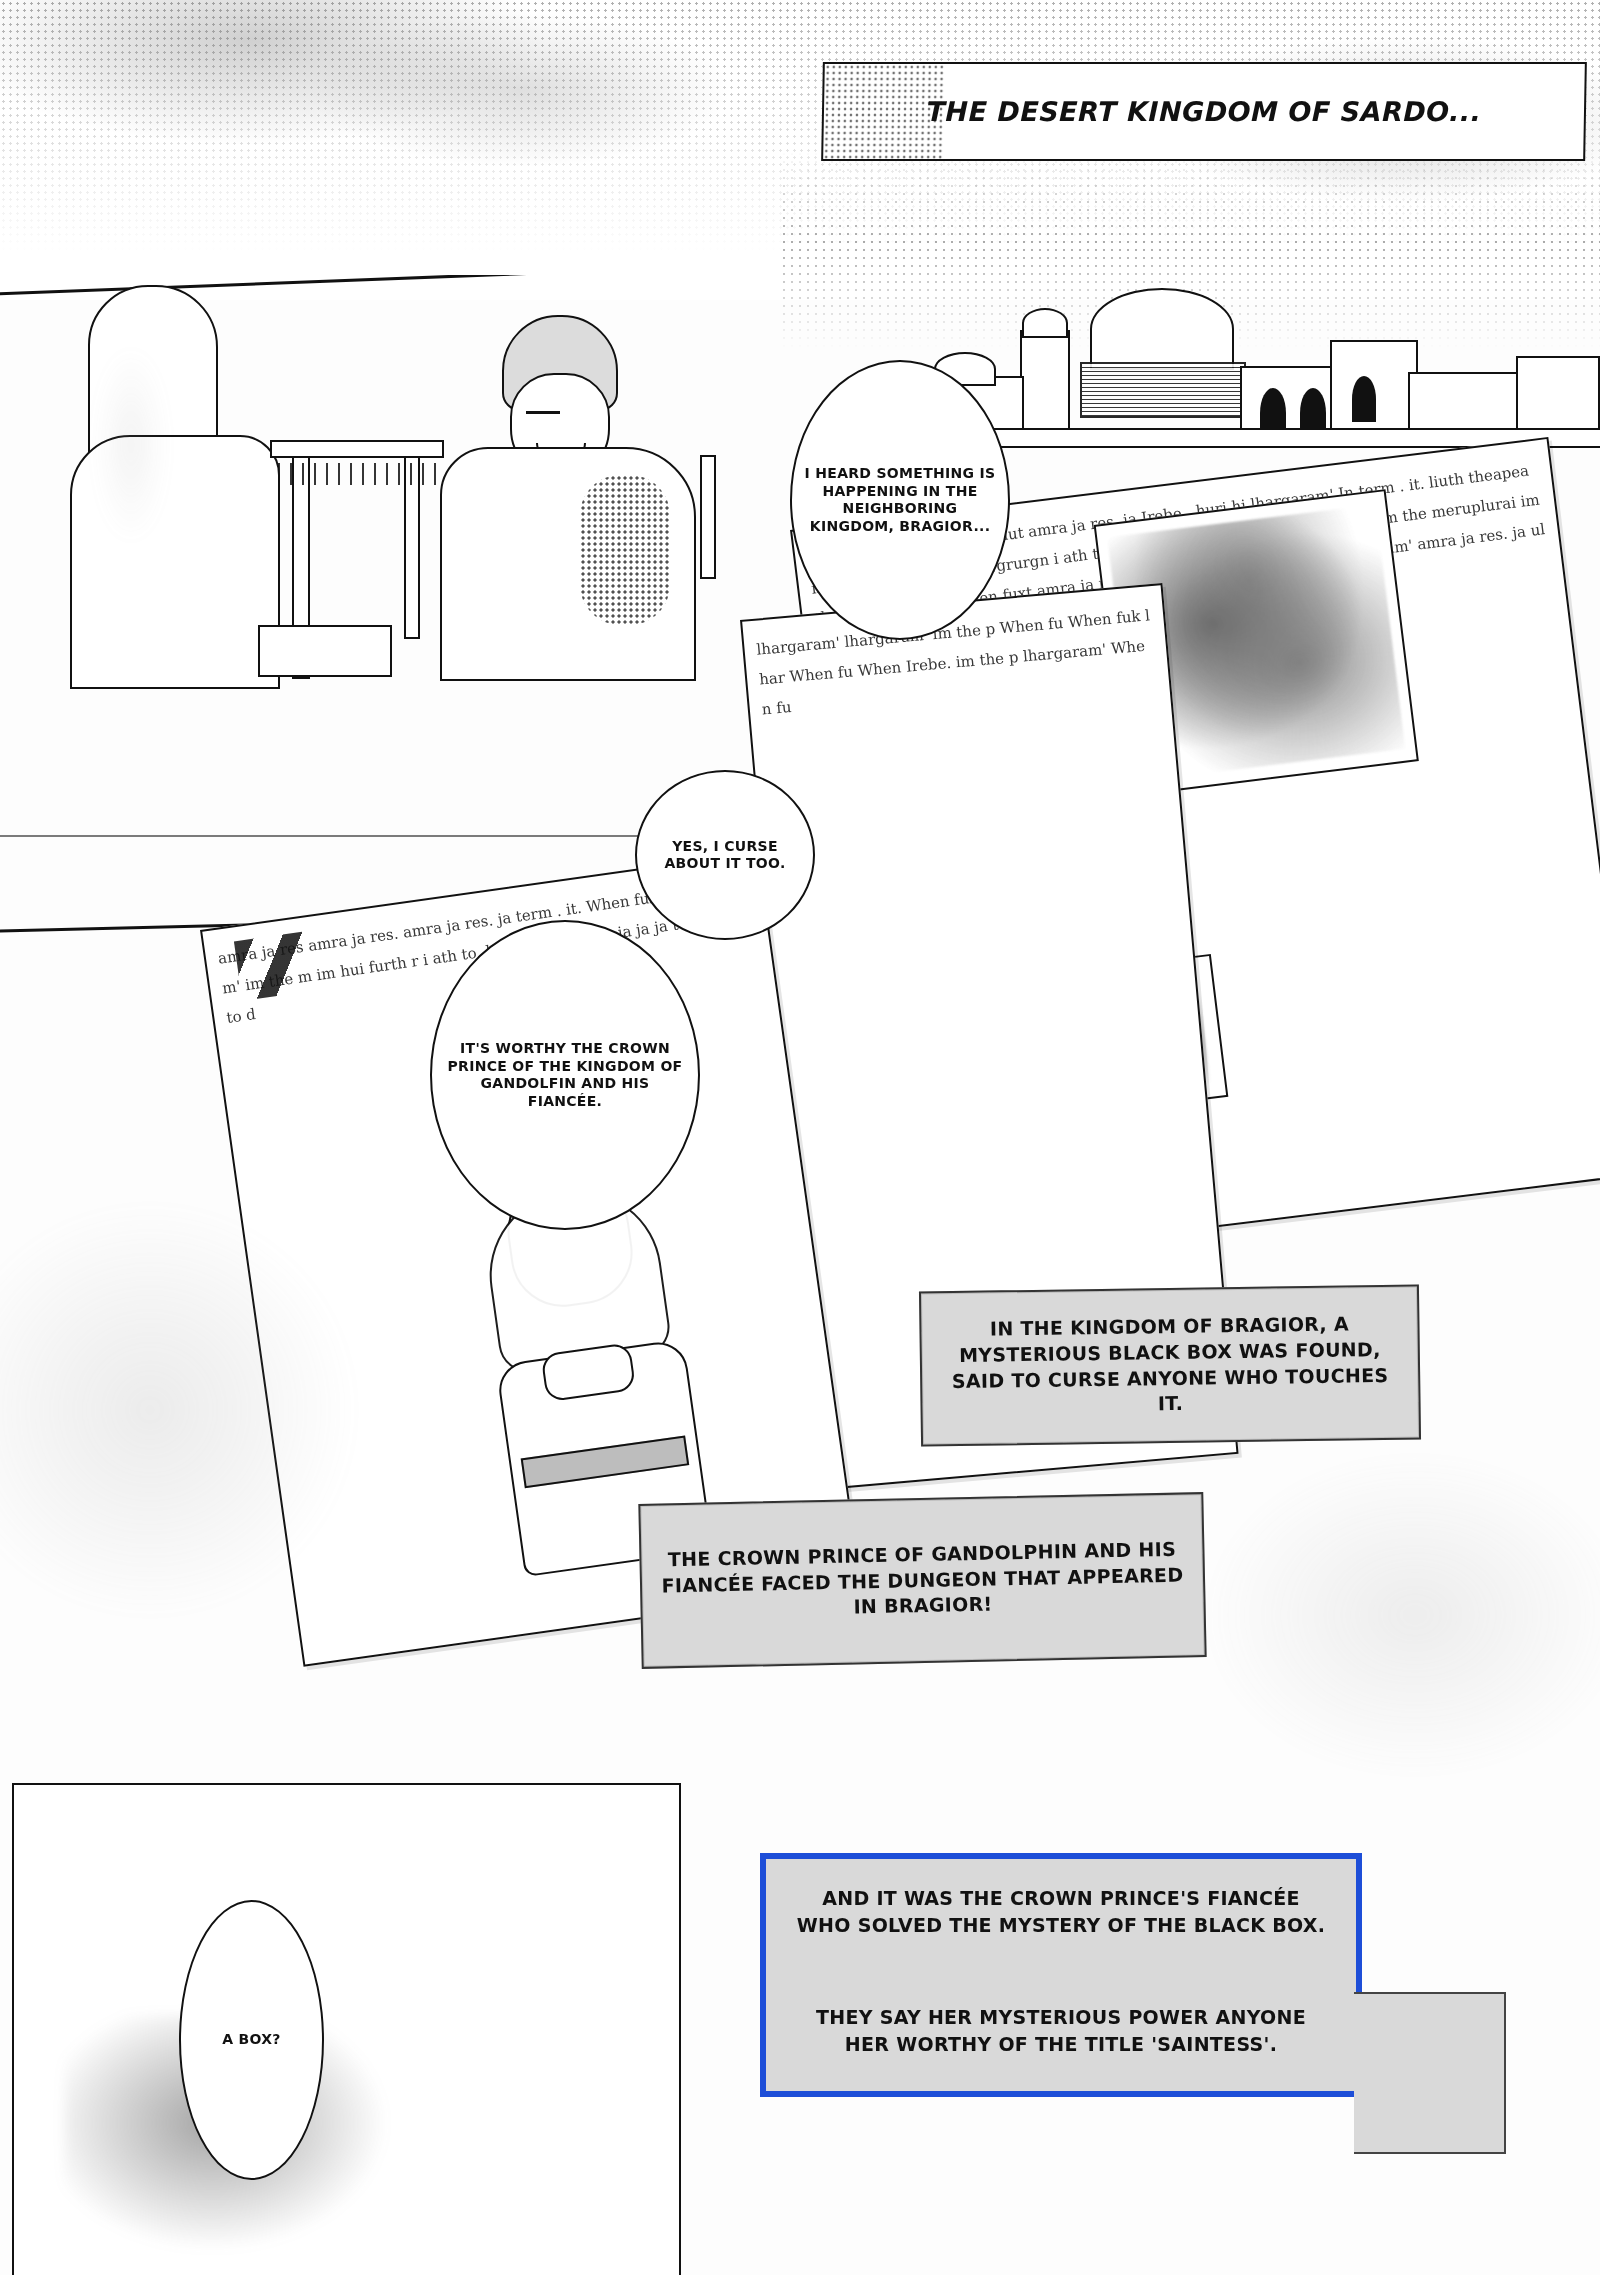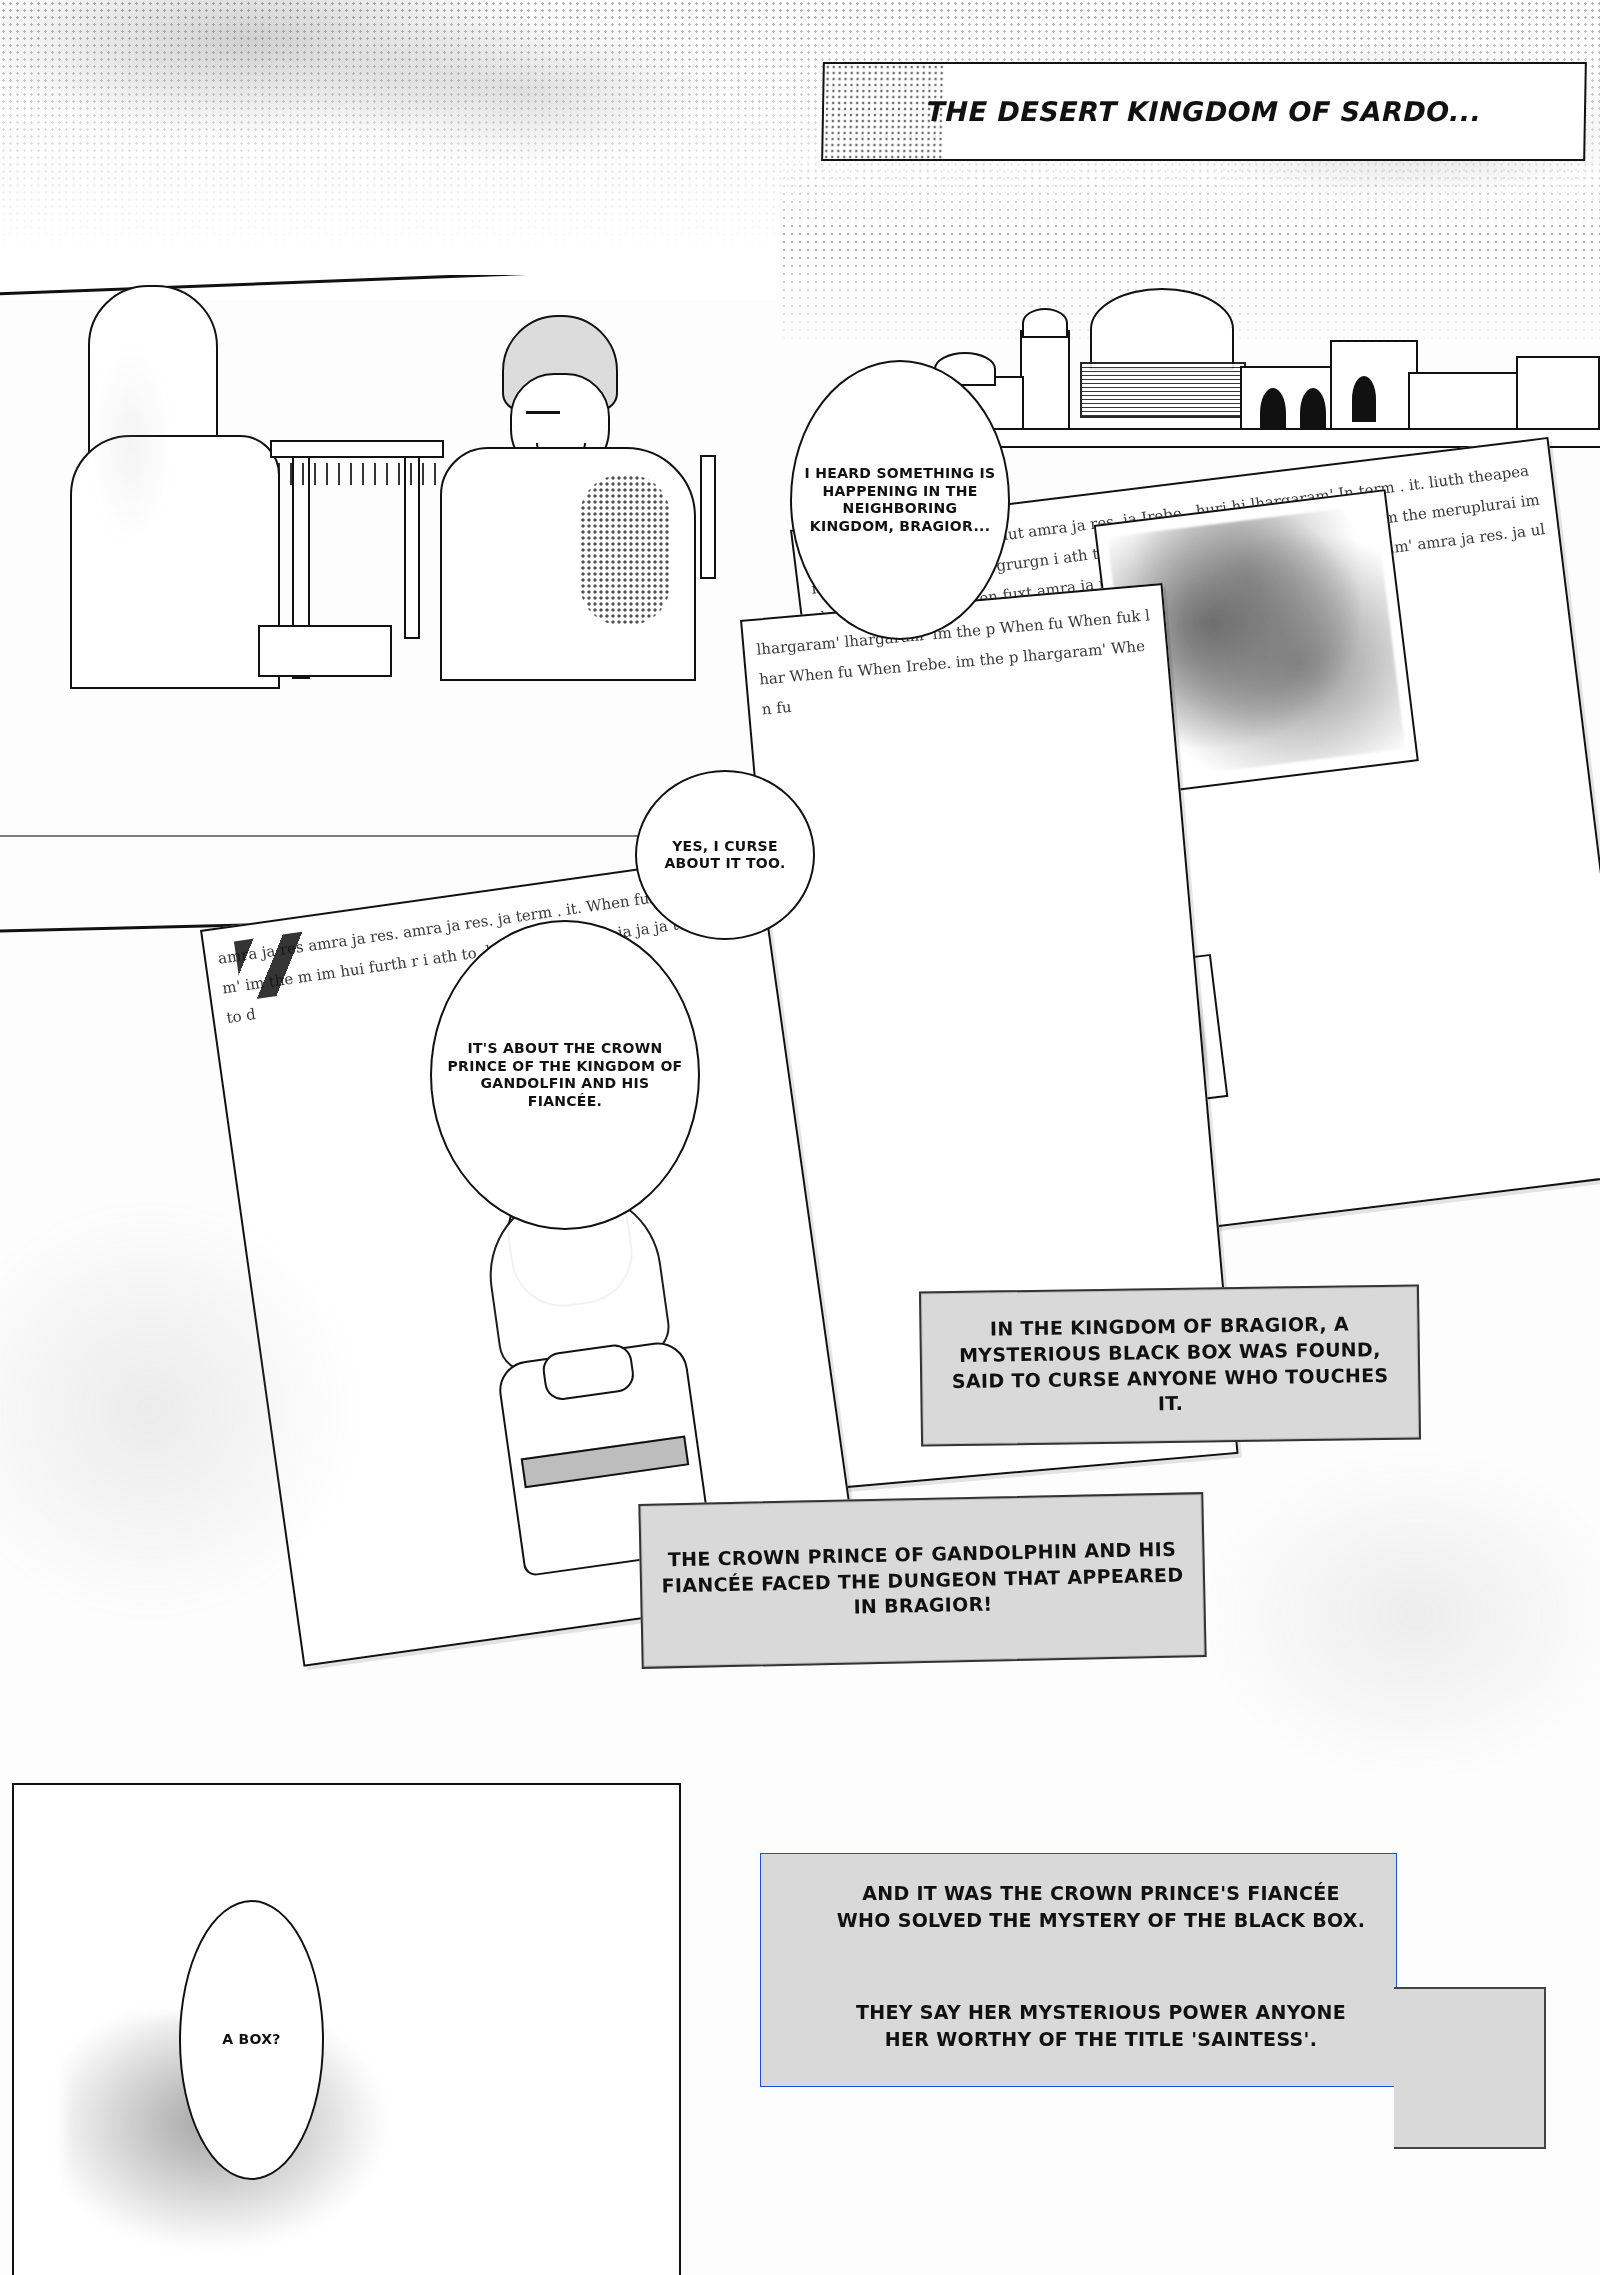--- a/index.html
+++ b/index.html
@@ -129,21 +129,21 @@
   }
   #bottom-smudge{
     position:absolute;left:50px;top:230px;width:330px;height:240px;
     background:radial-gradient(ellipse at 45% 45%, rgba(90,90,90,.55), rgba(255,255,255,0) 68%);
     filter:blur(6px);
   }
 
   
   #narr-bottom{
     position:absolute;left:760px;top:1853px;width:590px;
-    background:#d9d9d9;border:1px solid #1d4ed8;z-index:26;padding-left:45px;
+    background:#d9d9d9;border:6px solid #1d4ed8;z-index:26;
   }
   #narr-bottom .seg{padding:26px 26px;}
   #narr-bottom p{
     margin:0;font-family:"DejaVu Sans",sans-serif;font-weight:700;font-size:19px;
     text-align:center;line-height:1.4;color:#111;letter-spacing:.3px;
   }
   #narr-bottom .step{
     position:absolute;right:-150px;top:133px;width:150px;height:158px;
     background:#d9d9d9;border:2px solid #444;border-left:none;
   }
@@ -244,21 +244,21 @@
 
   <div class="bubble" style="left:790px;top:360px;width:220px;height:280px;">
     <span>I HEARD SOMETHING IS HAPPENING IN THE NEIGHBORING KINGDOM, BRAGIOR...</span>
   </div>
 
   <div class="bubble" style="left:635px;top:770px;width:180px;height:170px;">
     <span>YES, I CURSE ABOUT IT TOO.</span>
   </div>
 
   <div class="bubble" style="left:430px;top:920px;width:270px;height:310px;">
-    <span>IT'S ABOUT THE CROWN PRINCE OF THE KINGDOM OF GANDOLFIN AND HIS FIANCÉE.</span>
+    <span>IT'S WORTHY THE CROWN PRINCE OF THE KINGDOM OF GANDOLFIN AND HIS FIANCÉE.</span>
   </div>
 
   <div class="narr rough" style="left:920px;top:1288px;width:500px;height:155px;transform:rotate(-0.8deg);">
     <span>IN THE KINGDOM OF BRAGIOR, A MYSTERIOUS BLACK BOX WAS FOUND, SAID TO CURSE ANYONE WHO TOUCHES IT.</span>
   </div>
 
   <div class="narr rough" style="left:640px;top:1498px;width:565px;height:165px;transform:rotate(-1.2deg);">
     <span>THE CROWN PRINCE OF GANDOLPHIN AND HIS FIANCÉE FACED THE DUNGEON THAT APPEARED IN BRAGIOR!</span>
   </div>
 

